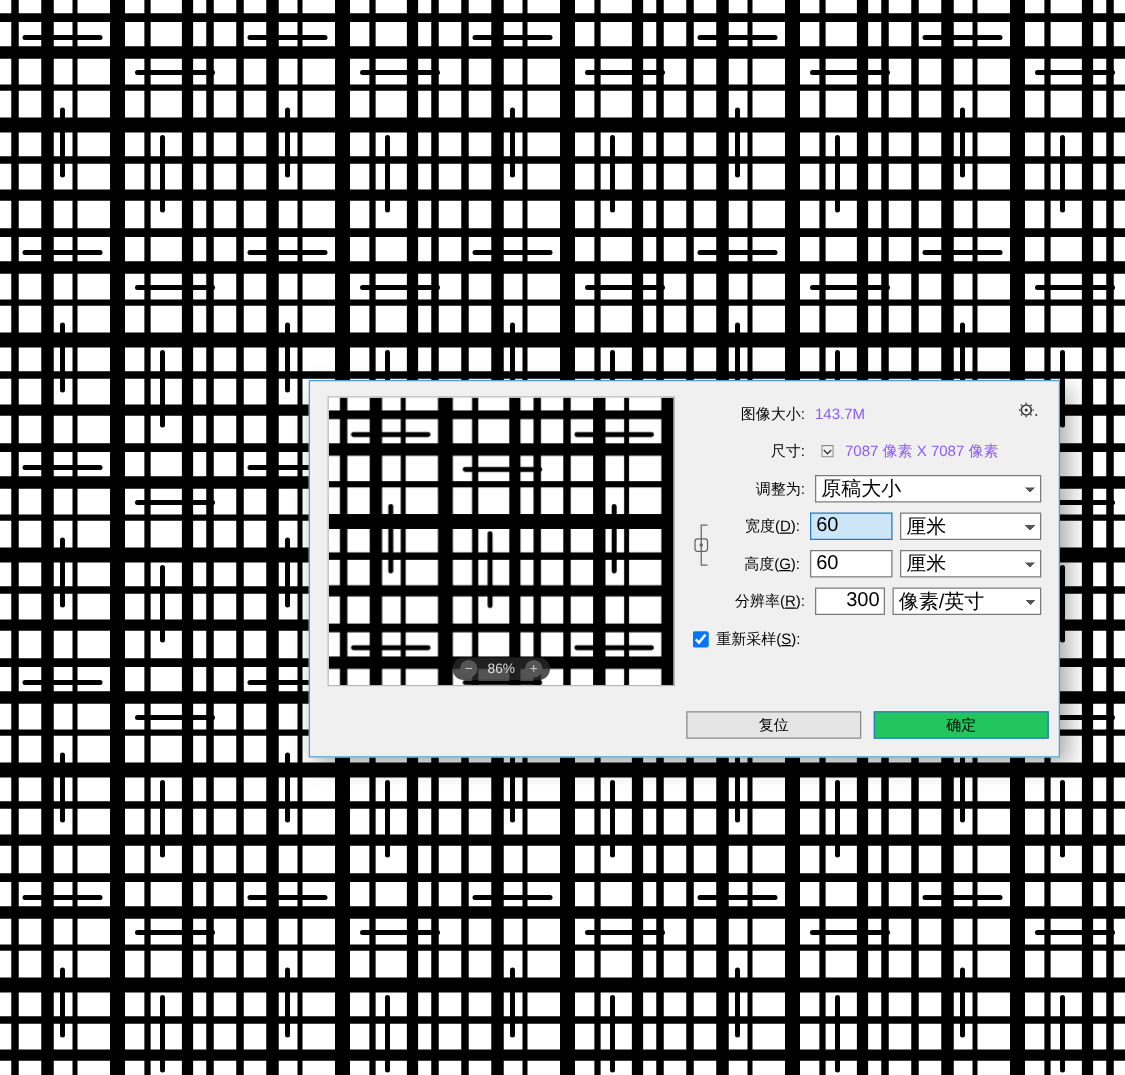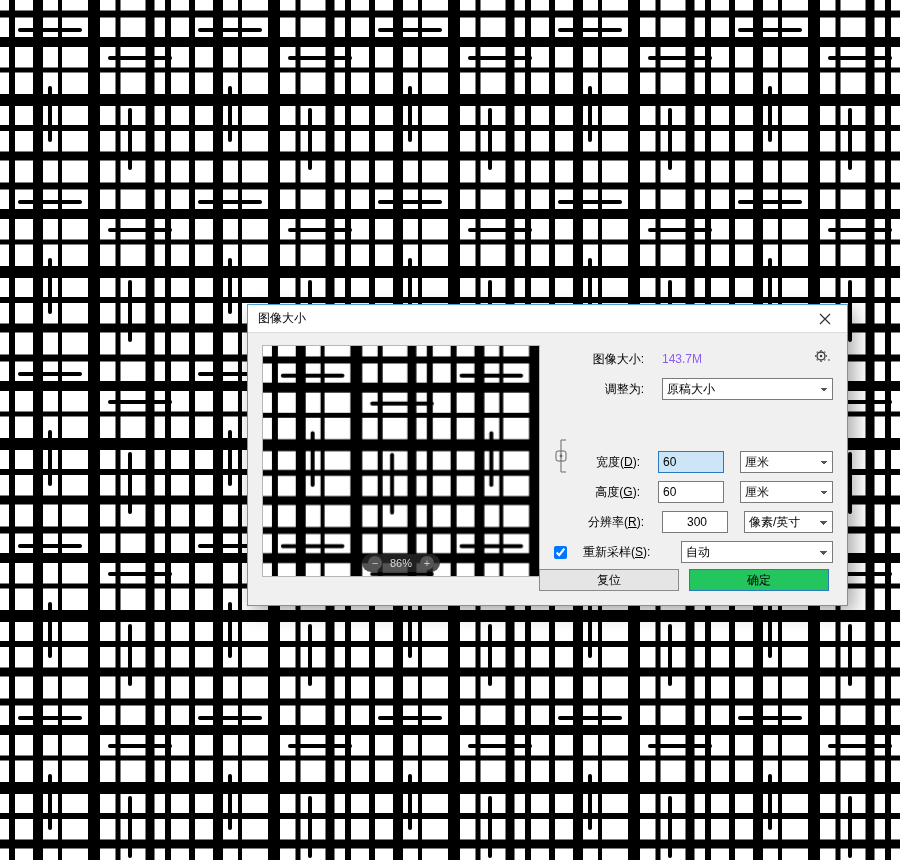--- a/index.html
+++ b/index.html
@@ -61,31 +61,31 @@
   }
   .zoombar .zicon {
     width: 14px; height: 14px; border-radius: 50%;
     background: #555; display: flex; align-items: center; justify-content: center;
     color: #ccc; font-size: 11px; cursor: pointer;
   }
   .right-pane {
     flex: 1; display: flex; flex-direction: column; gap: 6px;
     padding-top: 2px;
   }
-  .row { display: flex; align-items: center; gap: 16px; height: 24px; }
+  .row { display: flex; align-items: center; gap: 6px; height: 24px; }
   .label {
     width: 90px; text-align: right; color: #000;
     margin-right: 2px;
   }
   .static { color: #8b5cf6; }
   .select, .numbox {
     border: 1px solid #7a7a7a;
     background: #fff;
     height: 22px;
-    font-size: 12px;
+    font-size: 16px;
     padding-left: 4px;
   }
   .select {
     appearance: none;
     -webkit-appearance: none;
     background-image: linear-gradient(45deg, transparent 50%, #555 50%), linear-gradient(135deg, #555 50%, transparent 50%);
     background-position: right 8px top 9px, right 4px top 9px;
     background-size: 4px 4px, 4px 4px;
     background-repeat: no-repeat;
     padding-right: 18px;
@@ -111,21 +111,21 @@
     margin-left: 2px;
   }
   .chk { width: 13px; height: 13px; }
   .lock-col {
     width: 16px; display: flex; flex-direction: column; align-items: center;
     justify-content: center; height: 52px;
     color: #555;
     margin-right: -4px;
   }
   .bottom-btns {
-    position: absolute; right: 18px; bottom: 14px;
+    position: absolute; right: 8px; bottom: 14px;
     display: flex; gap: 10px;
   }
   .btn {
     width: 140px; height: 22px;
     border: 1px solid #8a8a8a;
     background: #e5e5e5;
     font-size: 12px;
     display: flex; align-items: center; justify-content: center;
     cursor: pointer;
   }
@@ -163,28 +163,20 @@
         <line x1="50" y1="88" x2="50" y2="140" stroke-width="4"></line>
         <line x1="130" y1="110" x2="130" y2="168" stroke-width="4"></line>
       </g>
     </pattern>
   </defs>
   <rect width="900" height="860" fill="url(#tex)"></rect>
 </svg>
 </div>
 
 <div class="dialog">
-  <div class="titlebar">
-    <span class="title">图像大小</span>
-    <div class="close">
-      <svg width="12" height="12" viewBox="0 0 12 12">
-          <path d="M1 1 L11 11 M11 1 L1 11" stroke="#333" stroke-width="1.2"></path>
-        </svg>
-    </div>
-  </div>
 
   <div class="dlg-body">
     <div class="preview-box">
       <svg viewBox="0 0 278 232" preserveAspectRatio="none">
         <rect width="278" height="232" fill="url(#tex)"></rect>
       </svg>
       <div class="zoombar">
         <div class="zicon">−</div>
         <span>86%</span>
         <div class="zicon">+</div>
@@ -199,35 +191,45 @@
           <circle cx="14" cy="10" r="0.8" fill="#333"></circle>
         </svg>
     </div>
 
     <div class="right-pane">
       <div class="row">
         <div class="label">图像大小:</div>
         <div class="static">143.7M</div>
       </div>
       <div class="row">
+        <div class="label">尺寸:</div>
+        <div class="fit-btn">
+          <svg width="10" height="10" viewBox="0 0 10 10">
+              <rect x="0.5" y="0.5" width="9" height="9" fill="none" stroke="#777" stroke-width="0.8"></rect>
+              <path d="M2 4 L5 7 L8 4" fill="none" stroke="#333" stroke-width="1"></path>
+            </svg>
+        </div>
+        <div class="static">7087 像素  X  7087 像素</div>
+      </div>
+      <div class="row">
         <div class="label">调整为:</div>
         <select class="select unitsel" style="flex:1">
           <option>原稿大小</option>
         </select>
       </div>
 
       <div style="display:flex; align-items:center;">
         <div class="lock-col">
           <svg width="14" height="44" viewBox="0 0 14 44">
             <path d="M11 6 H6 V38 H11" fill="none" stroke="#666" stroke-width="1"></path>
             <rect x="1" y="17" width="10" height="10" rx="2" fill="none" stroke="#666" stroke-width="1"></rect>
             <circle cx="6" cy="22" r="1.4" fill="#666"></circle>
           </svg>
         </div>
-        <div style="flex:1; display:flex; flex-direction:column; gap:6px;margin-top:43px;">
+        <div style="flex:1; display:flex; flex-direction:column; gap:6px;">
           <div class="row">
             <div class="label" style="width:74px">
               <span class="ulabel"><span>宽度(</span><span class="u">D</span><span>):</span></span>
             </div>
             <input class="numbox active" style="width: 66px;" value="60">
             <select class="select unitsel">
               <option>厘米</option>
             </select>
           </div>
           <div class="row">
@@ -239,34 +241,31 @@
               <option>厘米</option>
             </select>
           </div>
         </div>
       </div>
 
       <div class="row" style="padding-left:16px;align-items:center;">
         <div class="label" style="width:74px">
           <span class="ulabel"><span>分辨率(</span><span class="u">R</span><span>):</span></span>
         </div>
-        <input class="numbox" style="width: 66px; padding-left: 24px;" value="300">
+        <input class="numbox" style="width: 56px; padding-left: 24px;" value="300">
         <select class="select unitsel">
           <option>像素/英寸</option>
         </select>
       </div>
 
       <div class="row">
         <input type="checkbox" class="chk" checked="" style="">
         <div style="width:82px; text-align:left">
           <span class="ulabel"><span>重新采样(</span><span class="u">S</span><span>):</span></span>
         </div>
-        <select class="select unitsel" style="flex:1">
-          <option>自动</option>
-        </select>
       </div>
     </div>
 
     <div class="bottom-btns">
       <div class="btn">
           <span>复位</span>
         </div>
       <div class="btn primary">
           <span>确定</span>
         </div>

